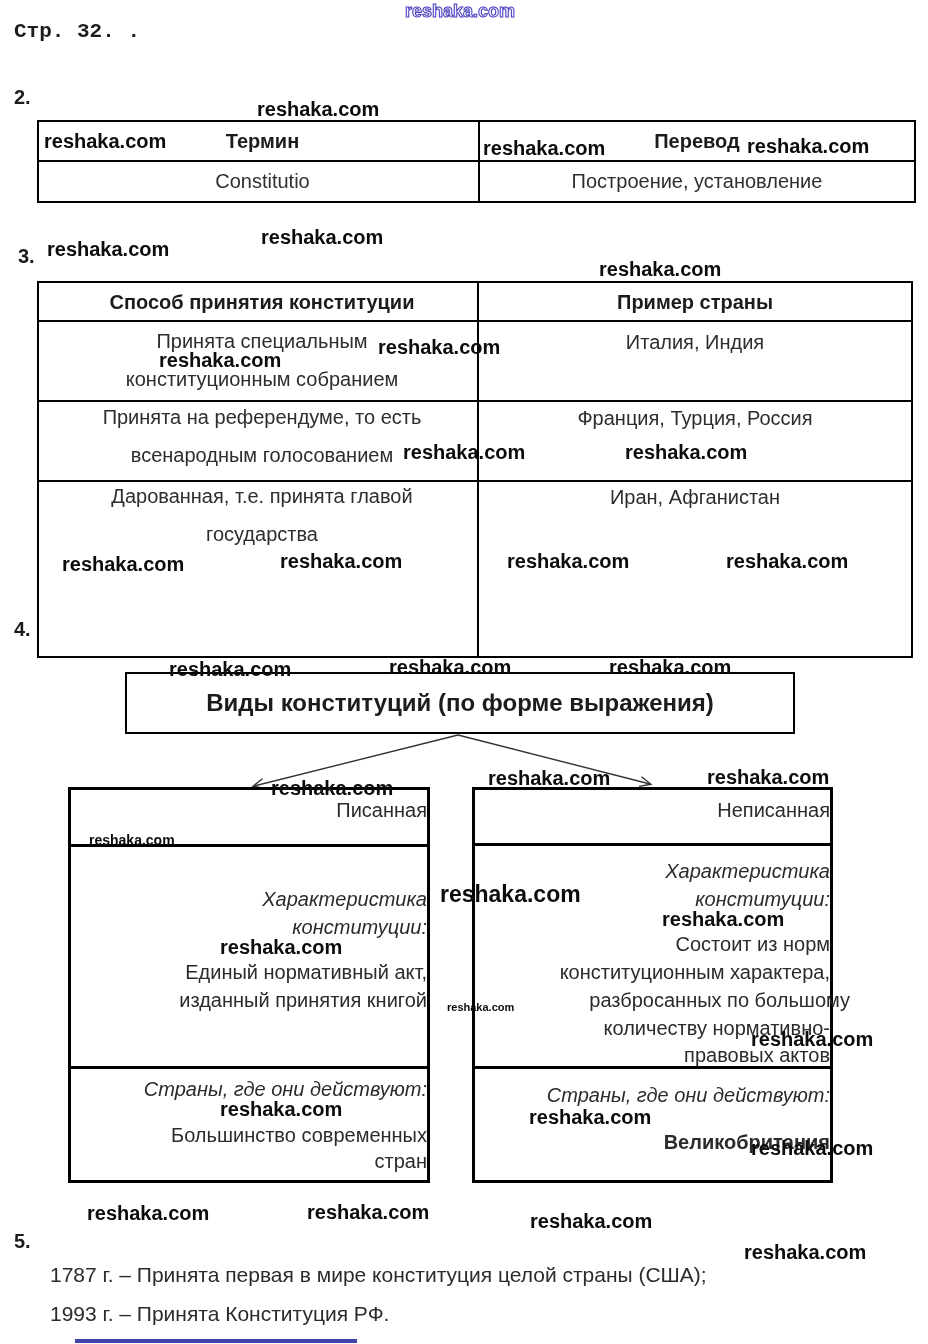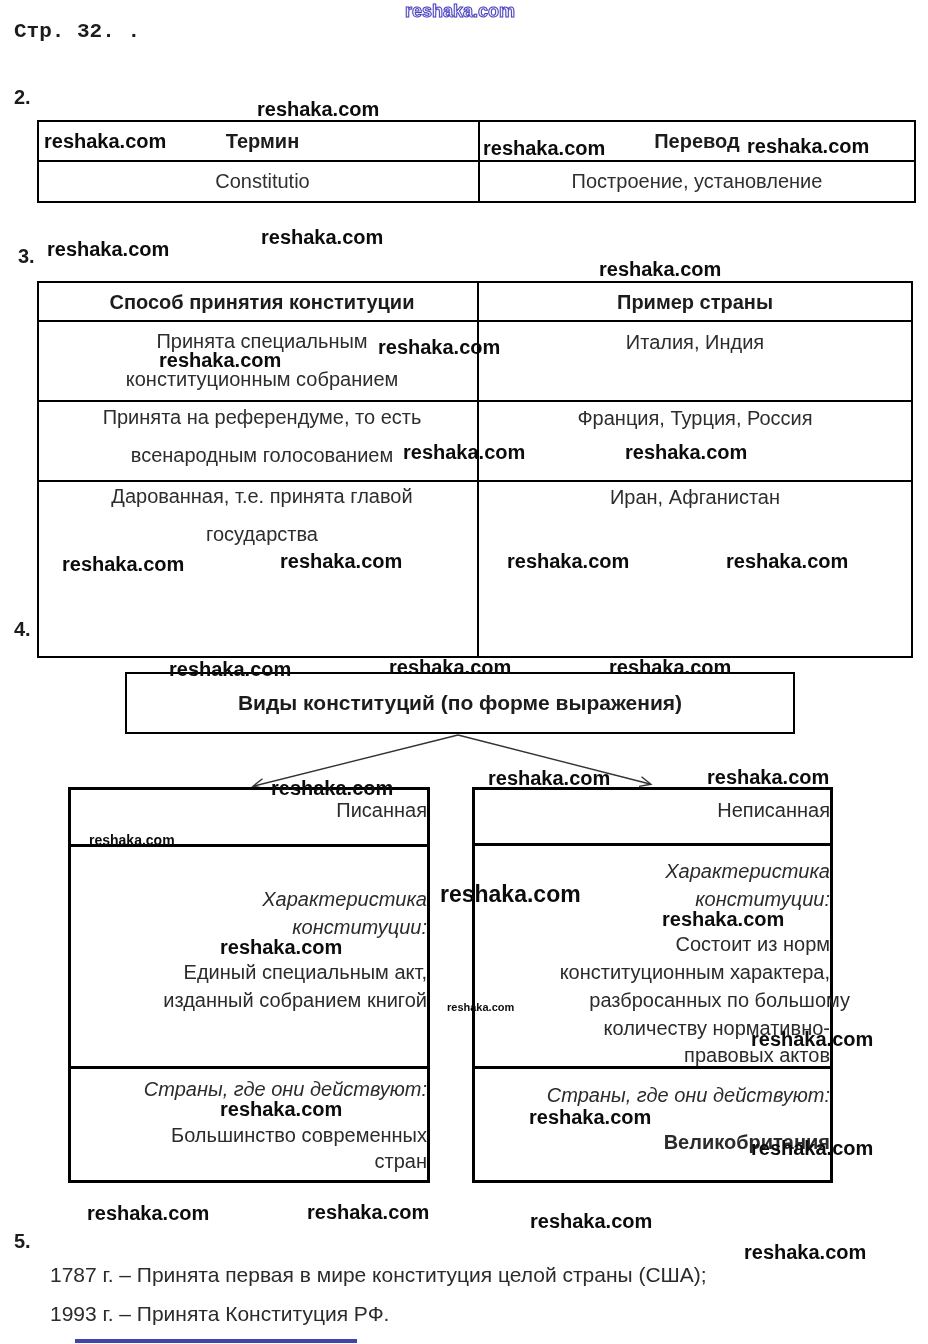--- a/index.html
+++ b/index.html
@@ -36,21 +36,21 @@
   .tbl .cell.colsep{border-right:2px solid #000;padding-left:8px;}
   .tbl .cell.rowsep{border-bottom:2px solid #000;}
   .tbl .hdr{font-weight:bold;color:#1c1c1c;padding-top:8px;}
   .t1-cell{padding-top:8px;color:#2f2f2f;}
   .t2-line{line-height:21px;}
 
   
   .dg-root{
     position:absolute;border:2px solid #000;box-sizing:border-box;
     display:flex;align-items:center;justify-content:center;
-    font-weight:bold;font-size:21px;color:#1c1c1c;text-align:center;
+    font-weight:bold;font-size:24px;color:#1c1c1c;text-align:center;
   }
   .dg-box{position:absolute;border:3px solid #000;box-sizing:border-box;background:transparent;}
   .dg-div{position:absolute;left:0;width:100%;height:3px;background:#000;}
   .dg-line{position:absolute;left:0;width:100%;text-align:right;font-size:20px;line-height:23px;color:#2b2b2b;white-space:nowrap;}
   .dg-line.it{font-style:italic;}
   .dg-title{font-size:20px;color:#2b2b2b;}
 
   .facts-line{font-size:21px;color:#2b2b2b;white-space:nowrap;}
 
   .blue-strip{position:absolute;background:#22229e;opacity:.85;}
@@ -111,22 +111,22 @@
     <line x1="458" y1="7" x2="254" y2="58" stroke="#333" stroke-width="1.4" marker-end="url(#arrowhead)"></line>
     <line x1="458" y1="7" x2="650" y2="56" stroke="#333" stroke-width="1.4" marker-end="url(#arrowhead)"></line>
   </svg>
 
   <div class="dg-box" style="left:68px;top:787px;width:362px;height:396px;">
     <div class="dg-div" style="top:54px;"></div>
     <div class="dg-div" style="top:276px;"></div>
     <div class="dg-line dg-title" style="top:9px;">Писанная</div>
     <div class="dg-line it" style="top:98px;">Характеристика</div>
     <div class="dg-line it" style="top:126px;">конституции:</div>
-    <div class="dg-line" style="top:171px;">Единый специальным акт,</div>
-    <div class="dg-line" style="top:199px;">изданный собранием книгой</div>
+    <div class="dg-line" style="top:171px;">Единый нормативный акт,</div>
+    <div class="dg-line" style="top:199px;">изданный принятия книгой</div>
     <div class="dg-line it" style="top:288px;">Страны, где они действуют:</div>
     <div class="dg-line" style="top:334px;">Большинство современных</div>
     <div class="dg-line" style="top:360px;">стран</div>
   </div>
 
   <div class="dg-box" style="left:472px;top:787px;width:361px;height:396px;">
     <div class="dg-div" style="top:53px;"></div>
     <div class="dg-div" style="top:276px;"></div>
     <div class="dg-line dg-title" style="top:9px;">Неписанная</div>
     <div class="dg-line it" style="top:70px;">Характеристика</div>

